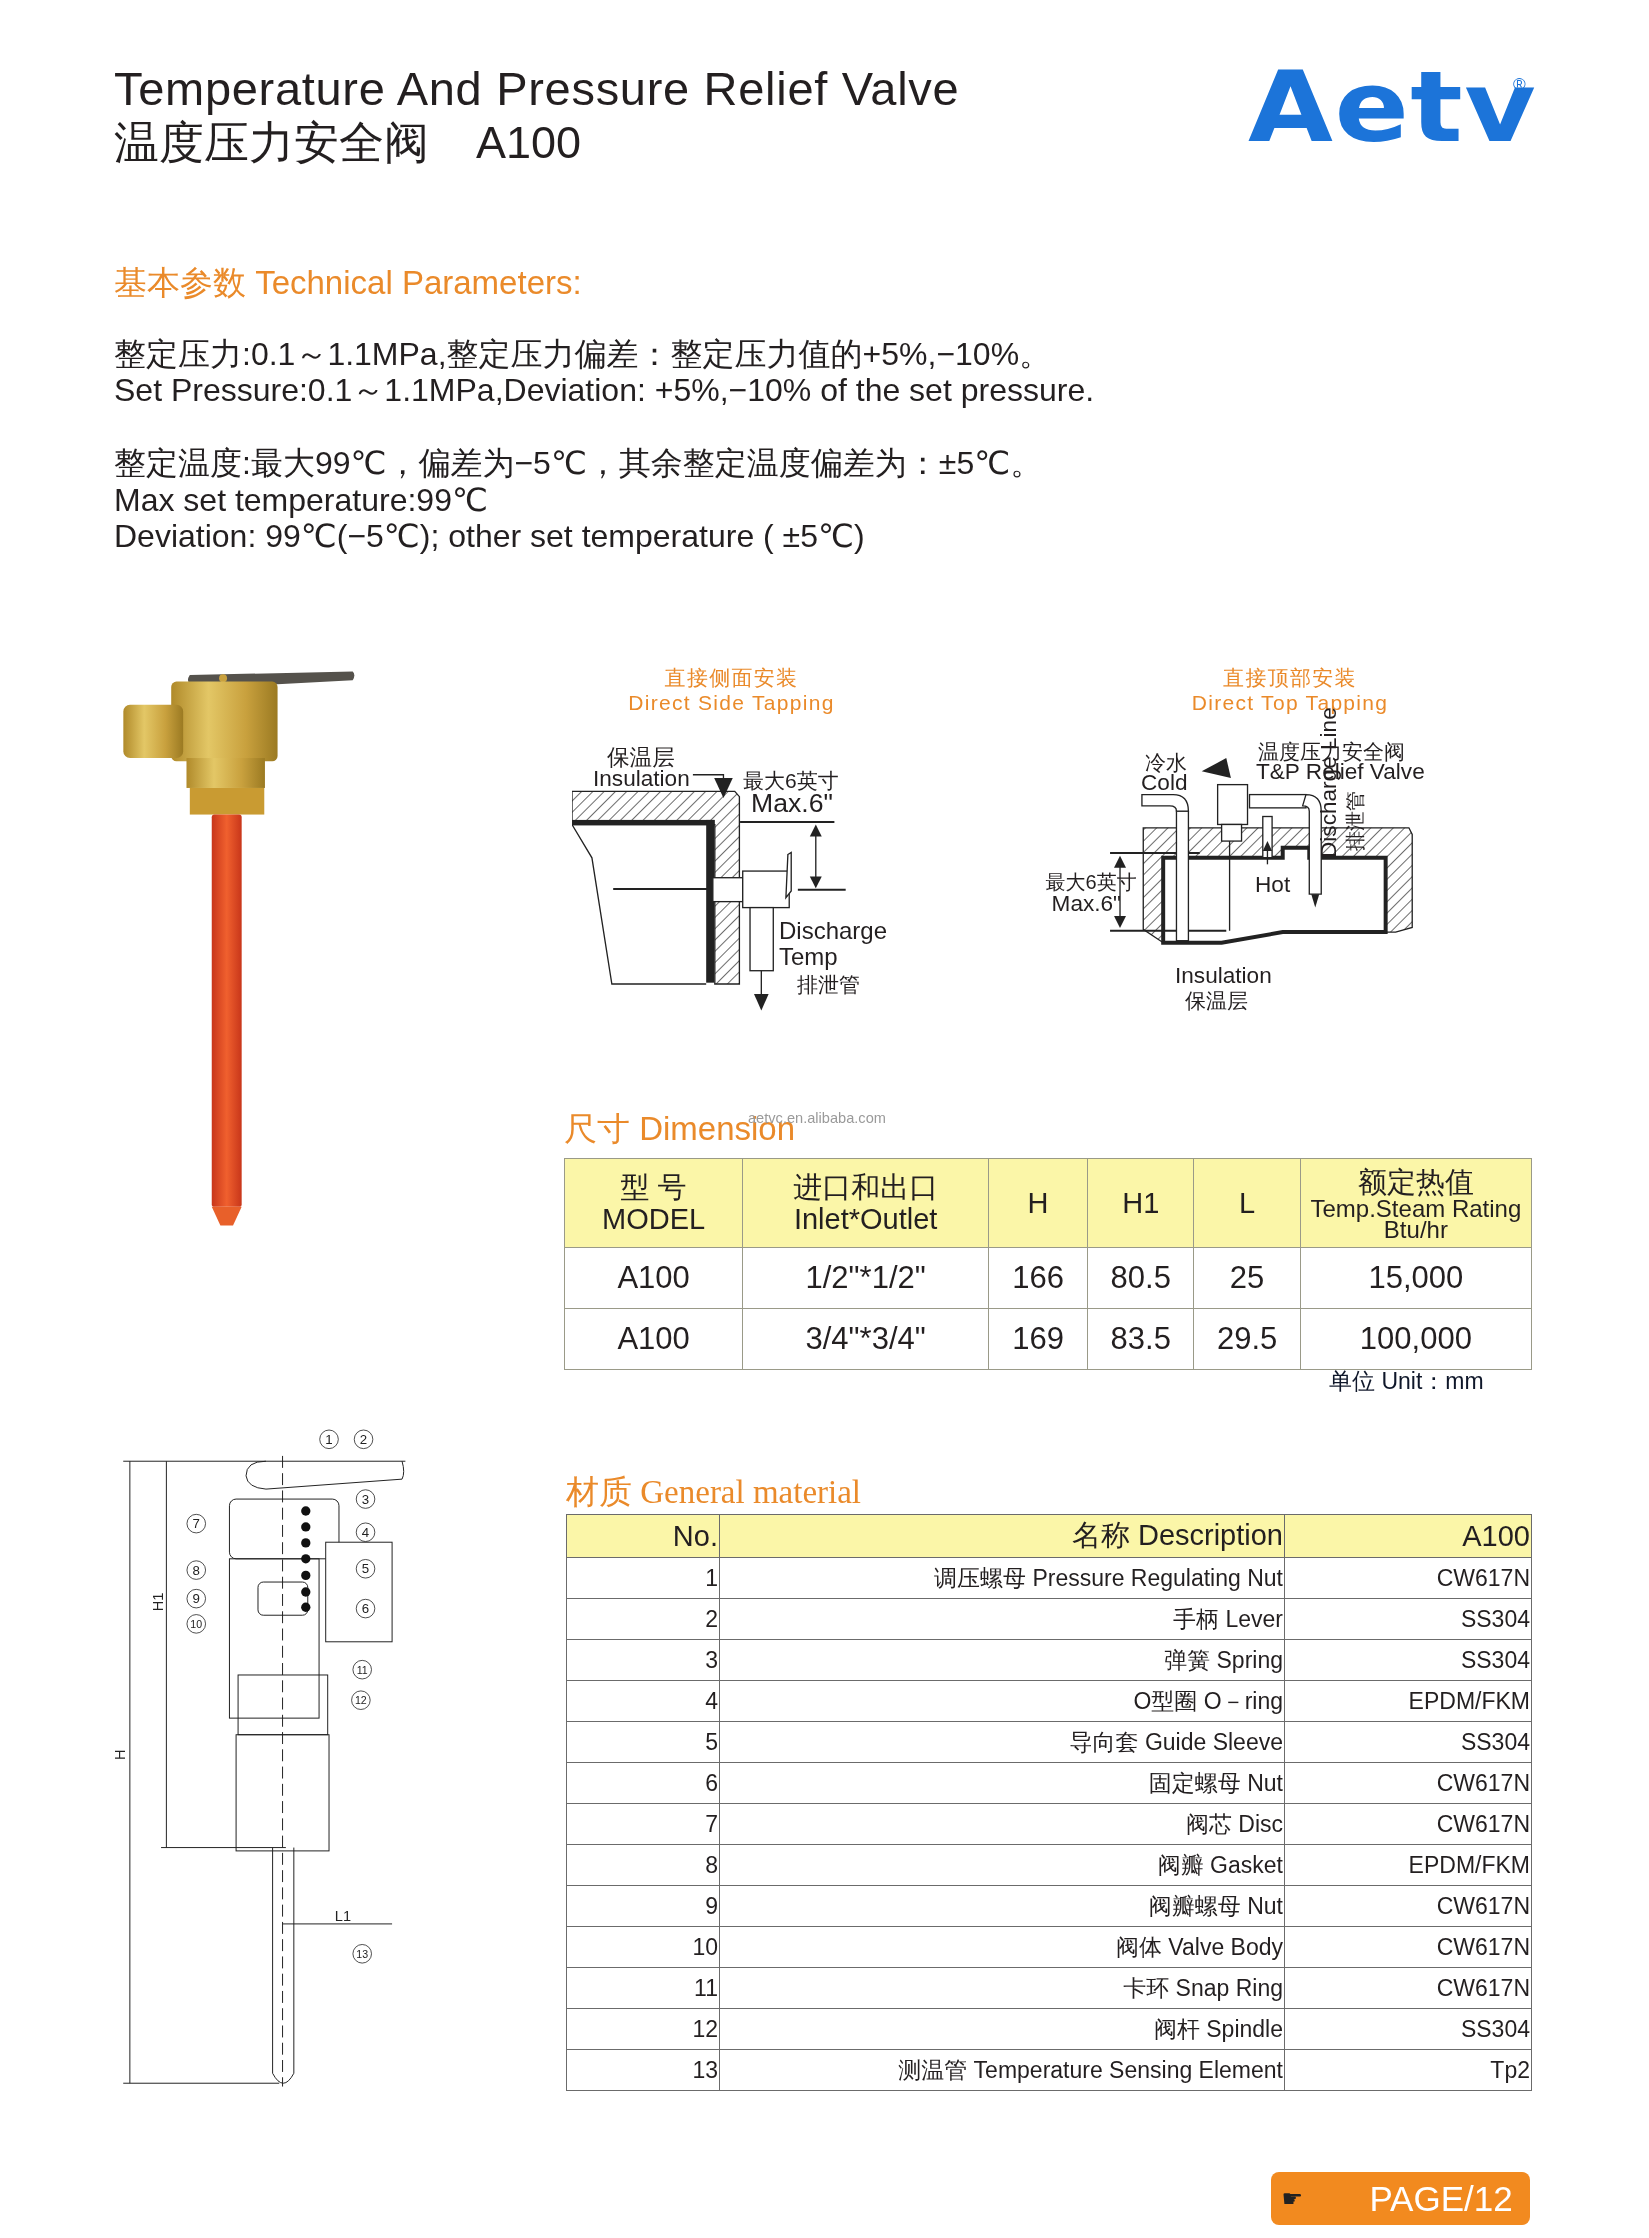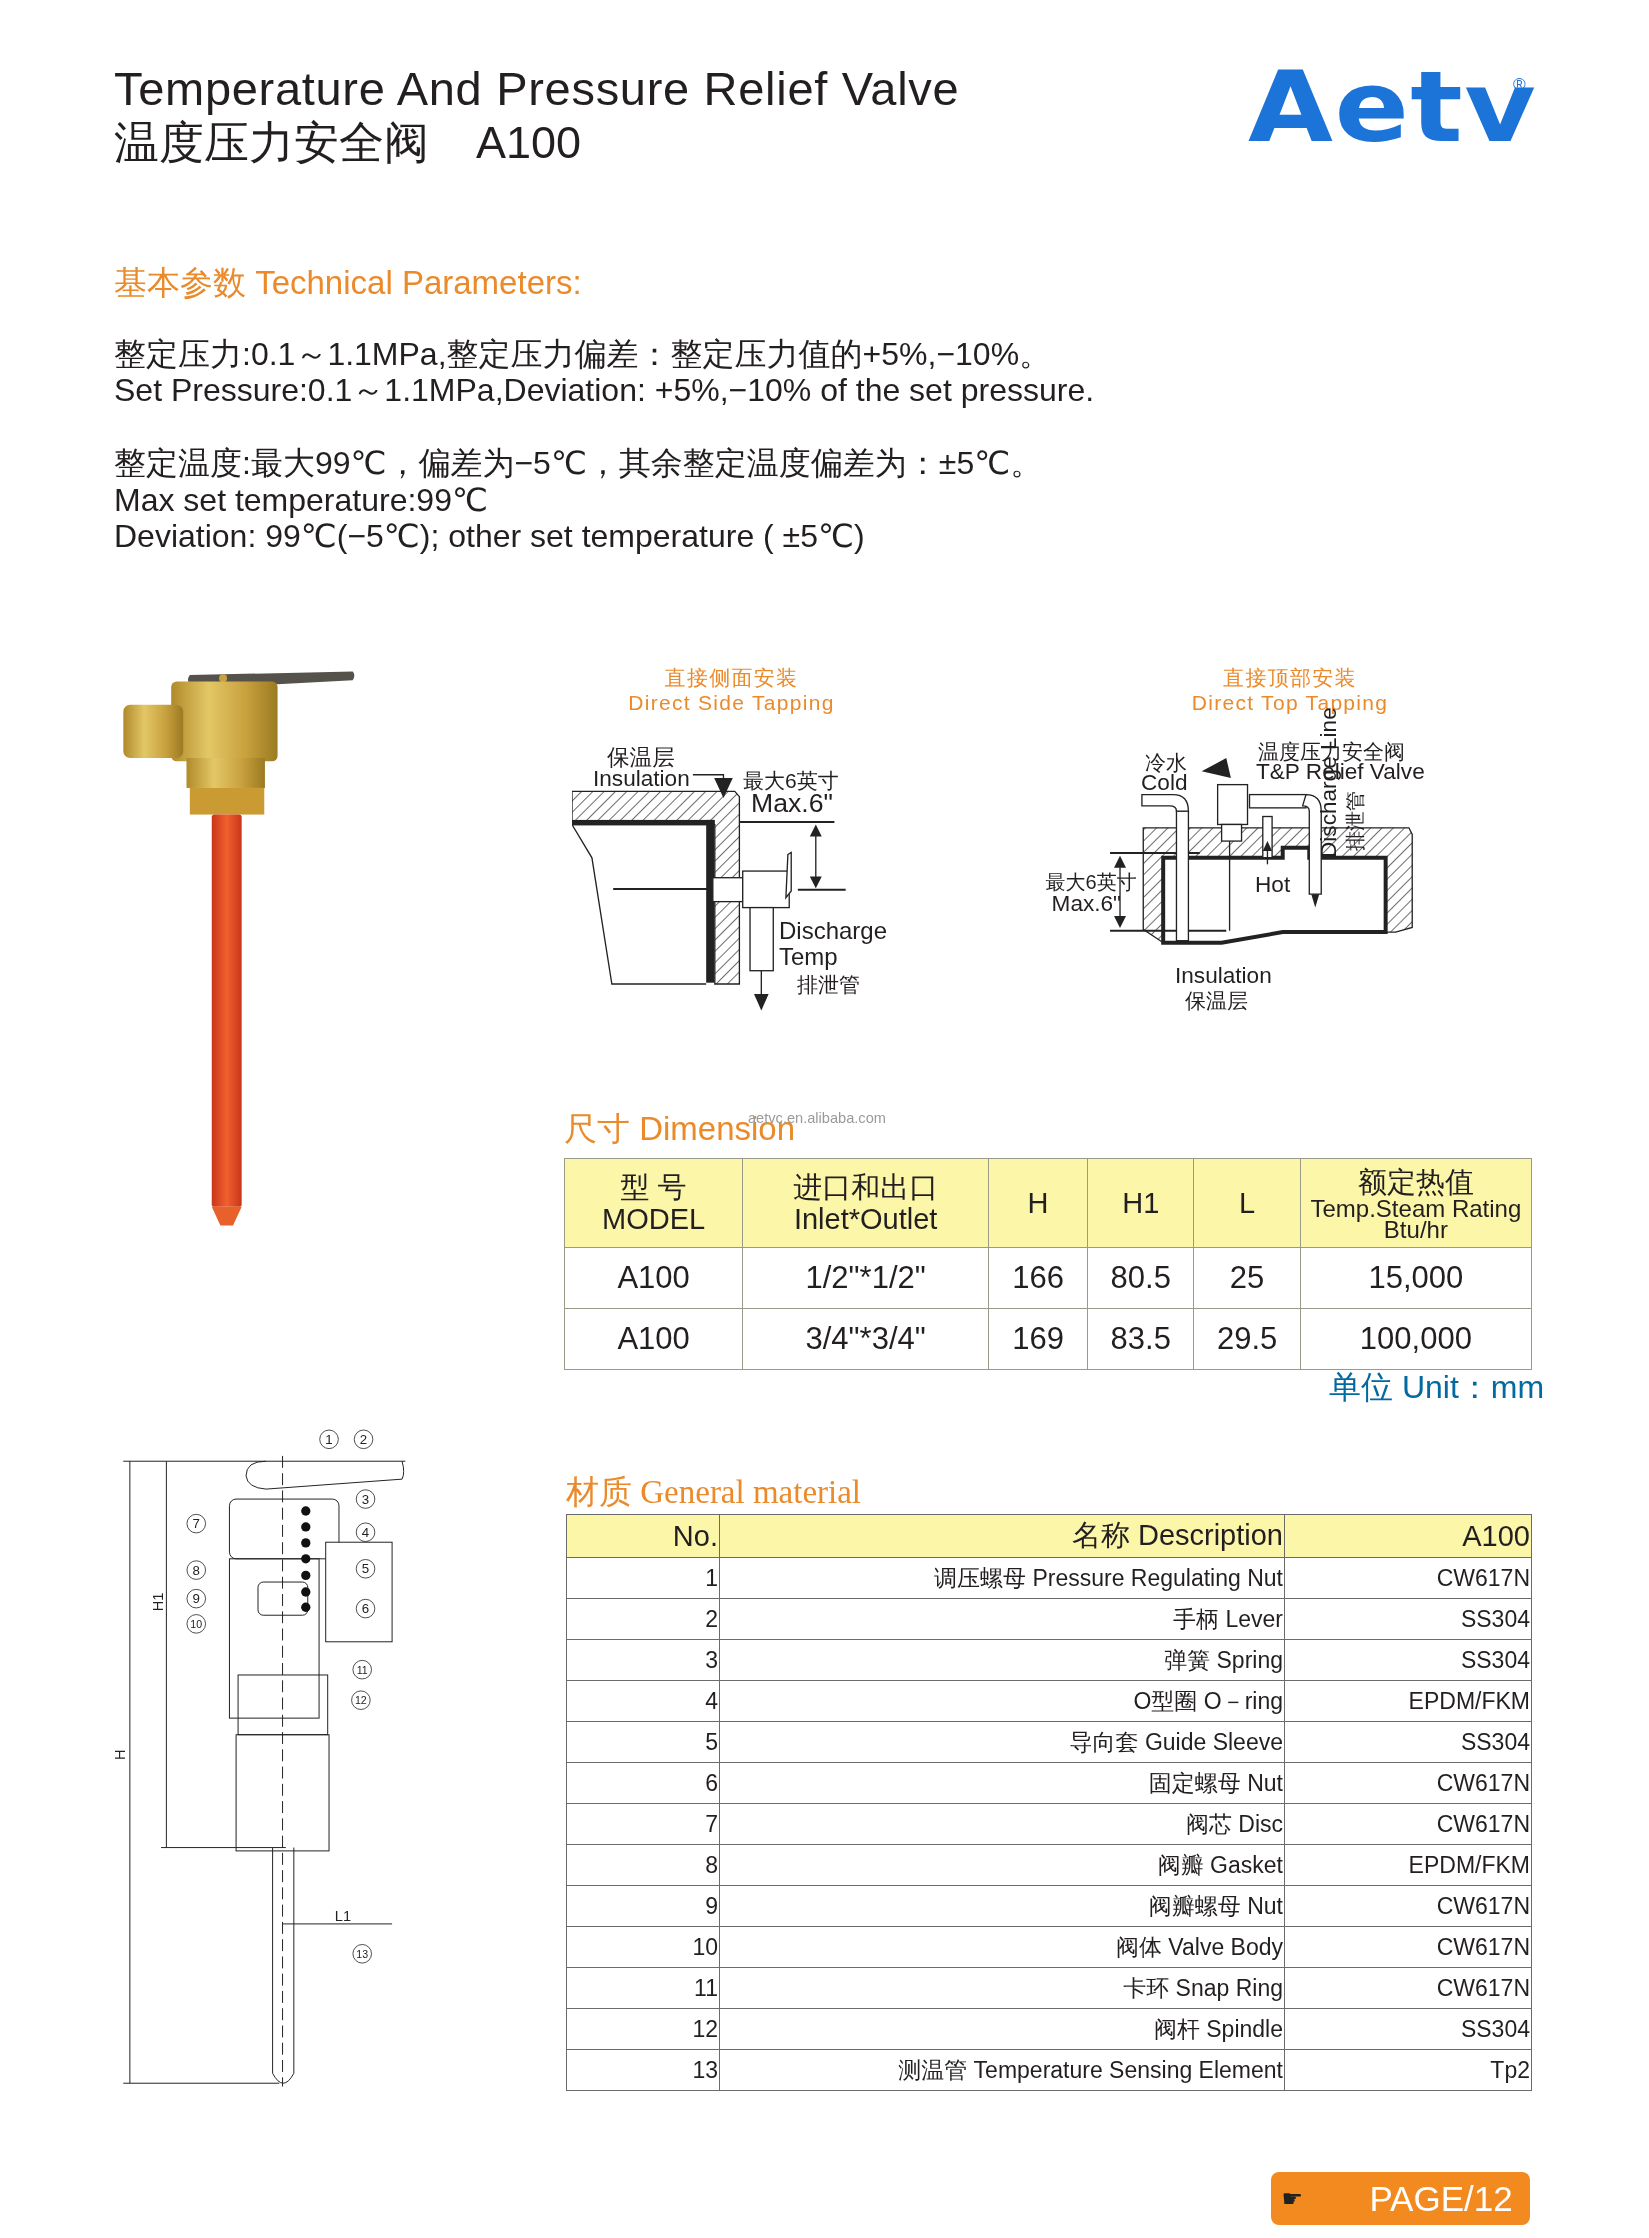--- a/index.html
+++ b/index.html
@@ -19,21 +19,21 @@
   table{border-collapse:collapse;position:absolute;}
   .dim-table{left:564px;top:1158px;width:968px;}
   .dim-table td,.dim-table th{border:1.3px solid #9a9a88;text-align:center;font-weight:normal;}
   .dim-table th{background:#fbf6a8;height:86px;font-size:29px;line-height:32px;}
   .dim-table td{height:58px;font-size:31px;}
   .dim-table .small{font-size:24px;line-height:21px;}
   .mat-table{left:566px;top:1514px;width:966px;}
   .mat-table td,.mat-table th{border:1.3px solid #6b6b6b;text-align:right;font-weight:normal;}
   .mat-table th{background:#fbf6a8;height:37px;font-size:29px;}
   .mat-table td{height:38px;font-size:23px;}
-  .unit{left:1329px;top:1366px;font-size:32px;color:#0369a1;white-space:nowrap;}
+  .unit{left:1329px;top:1366px;font-size:23px;color:#0f172a;white-space:nowrap;}
   .watermark{left:748px;top:1110px;font-size:14.6px;color:#9a9a9a;}
   .page-badge{left:1271px;top:2172px;width:259px;height:53px;background:#f28a1f;border-radius:8px;color:#fff;font-size:35px;display:flex;align-items:center;justify-content:flex-end;padding-right:17.3px;box-sizing:border-box;}
   .page-badge .hand{position:absolute;left:10.6px;top:13.3px;font-size:24px;color:#222;}
 </style>
 </head>
 <body>
 
 <div class="abs title-en">Temperature And Pressure Relief Valve</div>
 <div class="abs title-cn">
   <span>温度压力安全阀</span><span class="model">A100</span>

